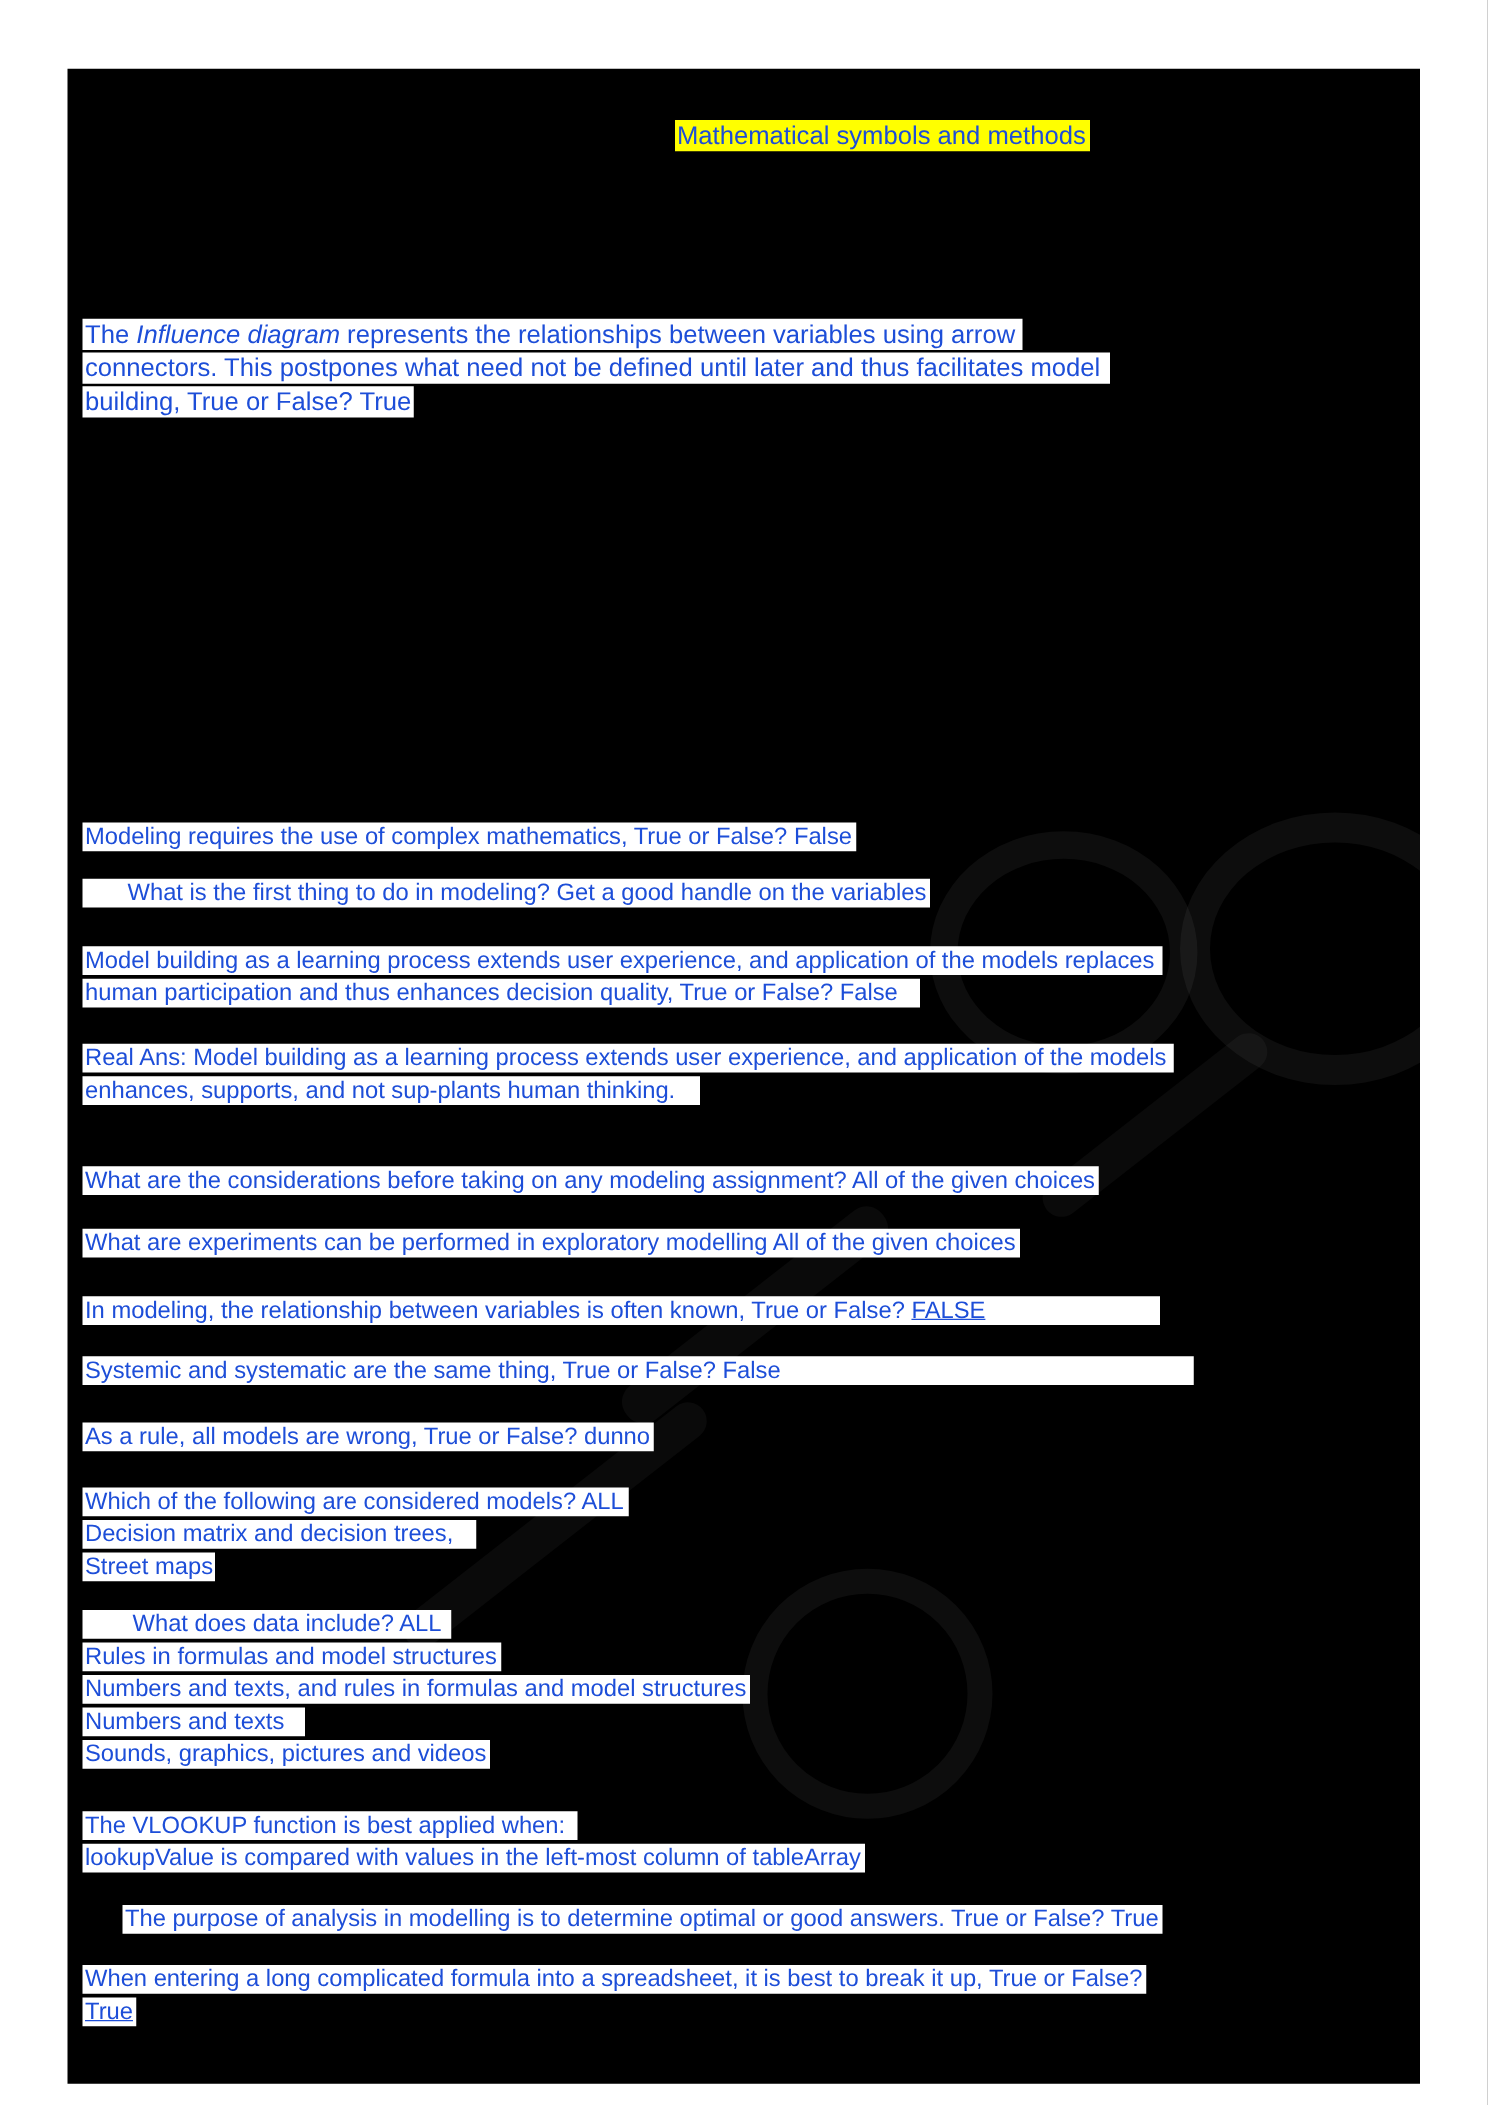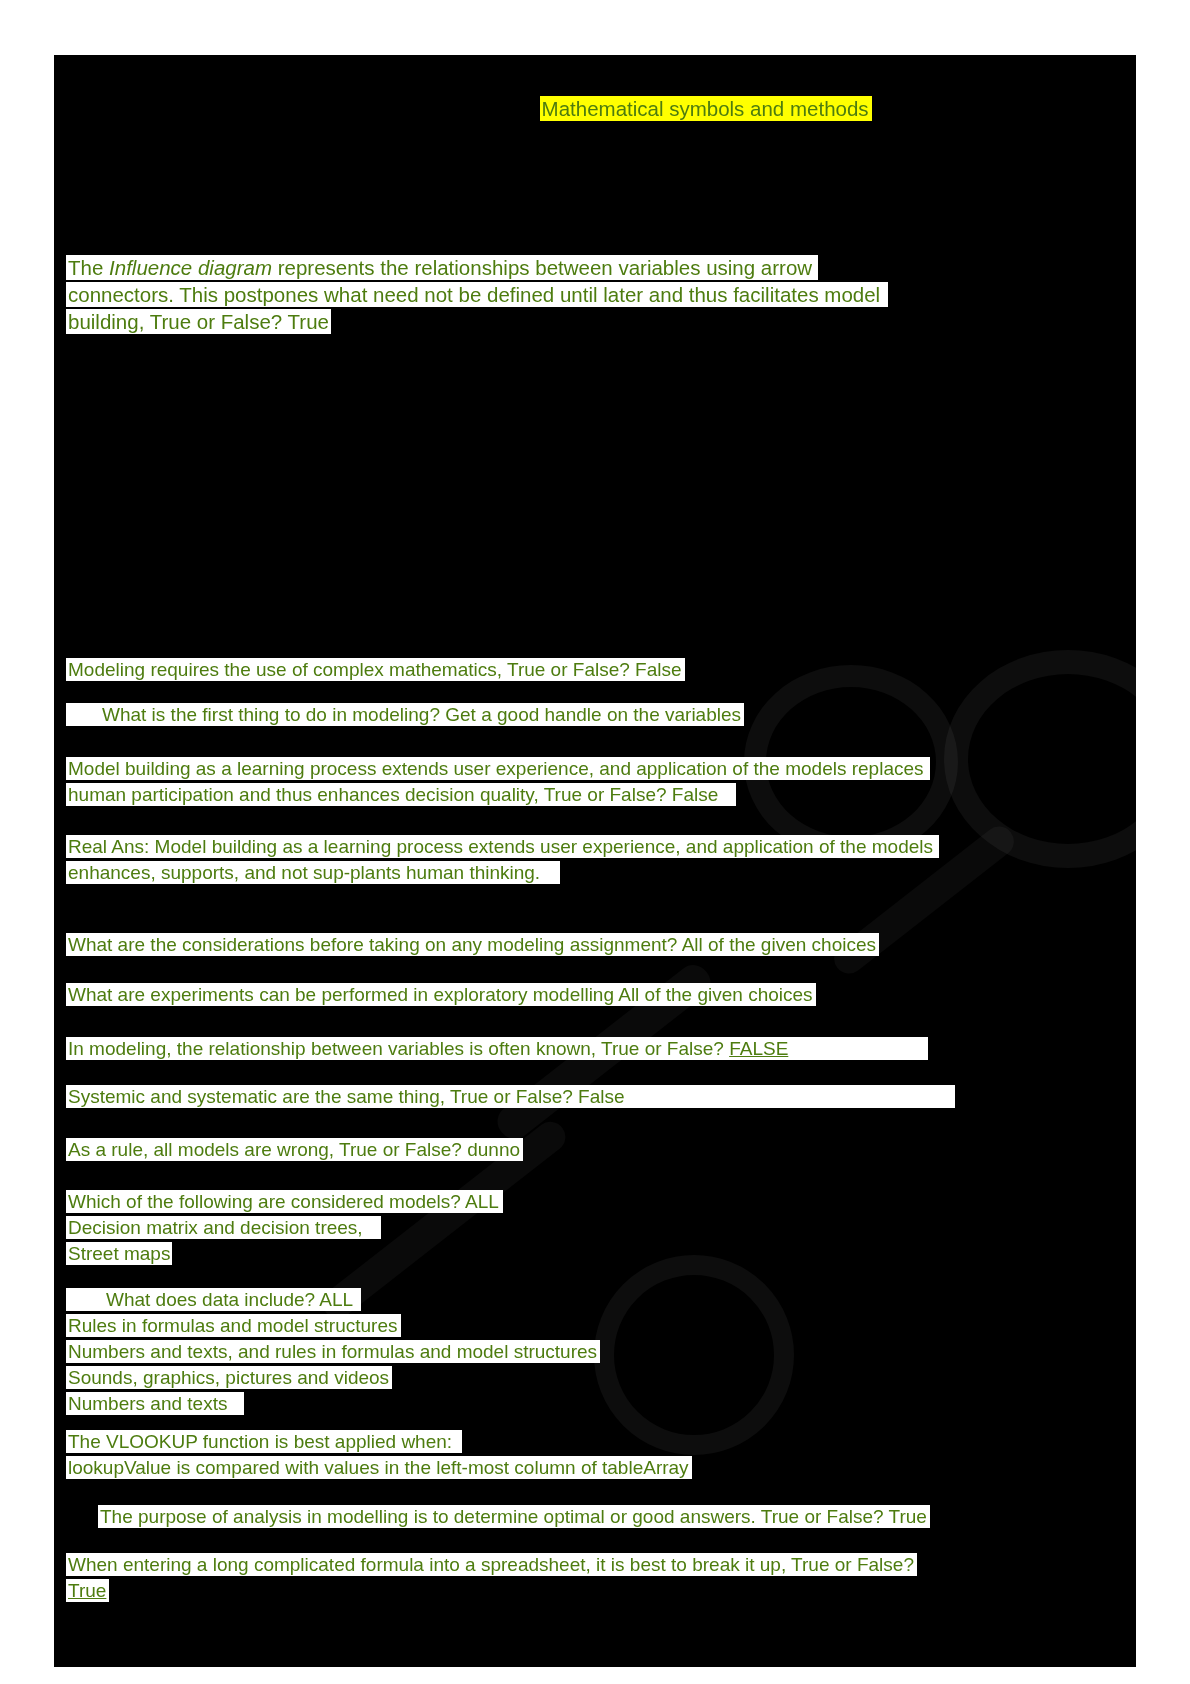--- a/index.html
+++ b/index.html
@@ -35,21 +35,21 @@
   .wm-c { left: 420px; top: 980px;  width: 260px; height: 34px; transform: rotate(-38deg); }
   .wm-d { left: 240px; top: 1150px; width: 300px; height: 30px; transform: rotate(-38deg); }
   .wm-f { left: 760px; top: 830px;  width: 220px; height: 30px; transform: rotate(-38deg); }
 
   .content { position: relative; }
   .line {
     font-size: 19px;
     line-height: 26px;
     min-height: 26px;
     white-space: pre;
-    color: #4d7c0f;
+    color: #1d4ed8;
   }
   .line.lg { font-size: 20.5px; line-height: 27px; min-height: 27px; }
   .hl {
     background: #ffffff;
     padding: 1px 3px 1px 2px;
     box-decoration-break: clone;
   }
   .hl.yellow { background: #ffff00; }
   .b { font-weight: normal; }
   .i { font-style: italic; }
@@ -87,22 +87,22 @@
         <div class="line" style="margin-top: 24px;"><span class="hl" style="background: rgb(255, 255, 255);"><span class="b">What are experiments can be performed in exploratory modelling</span><span class=""> All of the given choices</span></span></div>
         <div class="line" style="margin-top: 28px;"><span class="hl" style="background: rgb(255, 255, 255); padding-right: 140px;"><span class="b">In modeling, the relationship between variables is often known, True or False? </span><span class="u">FALSE</span></span></div>
         <div class="line" style="margin-top: 22px;"><span class="hl" style="background: rgb(255, 255, 255); padding-right: 330px;"><span class="b">Systemic and systematic are the same thing, True or False? False</span></span></div>
         <div class="line" style="margin-top: 27px;"><span class="hl" style="background: rgb(255, 255, 255);"><span class="b">As a rule, all models are wrong, True or False?</span><span class=""> dunno</span></span></div>
         <div class="line" style="margin-top: 26px;"><span class="hl" style="background: rgb(255, 255, 255); padding-right: 4px;"><span class="b">Which of the following are considered models? ALL</span></span></div>
         <div class="line"><span class="hl" style="background: rgb(255, 255, 255); padding-right: 18px;"><span class="">Decision matrix and decision trees,</span></span></div>
         <div class="line"><span class="hl" style="background: rgb(255, 255, 255); padding-right: 2px;"><span class="">Street maps</span></span></div>
         <div class="line" style="margin-top: 20px;"><span class="hl" style="background: rgb(255, 255, 255); padding-right: 8px; padding-left: 40px;"><span class="b">What does data include? ALL</span></span></div>
         <div class="line"><span class="hl" style="background: rgb(255, 255, 255); padding-right: 4px;"><span class="">Rules in formulas and model structures</span></span></div>
         <div class="line"><span class="hl" style="background: rgb(255, 255, 255);"><span class="">Numbers and texts, and rules in formulas and model structures</span></span></div>
+        <div class="line"><span class="hl" style="background: rgb(255, 255, 255); padding-right: 17px;"><span class="">Numbers and texts</span></span></div>
         <div class="line"><span class="hl" style="background: rgb(255, 255, 255);"><span class="">Sounds, graphics, pictures and videos</span></span></div>
-        <div class="line"><span class="hl" style="background: rgb(255, 255, 255); padding-right: 17px;"><span class="">Numbers and texts</span></span></div>
-        <div class="line" style="margin-top: 12px;"><span class="hl" style="background: rgb(255, 255, 255); padding-right: 10px;"><span class="b">The VLOOKUP function is best applied when:</span></span></div>
+        <div class="line" style="margin-top: 31px;"><span class="hl" style="background: rgb(255, 255, 255); padding-right: 10px;"><span class="b">The VLOOKUP function is best applied when:</span></span></div>
         <div class="line"><span class="hl" style="background: rgb(255, 255, 255);"><span class="">lookupValue is compared with values in the left-most column of tableArray</span></span></div>
         <div class="line" style="margin-top: 23px; padding-left: 32px;"><span class="hl" style="background: rgb(255, 255, 255);"><span class="b">The purpose of analysis in modelling is to determine optimal or good answers. True or False?</span><span class=""> True</span></span></div>
         <div class="line" style="margin-top: 22px;"><span class="hl" style="background: rgb(255, 255, 255);"><span class="b">When entering a long complicated formula into a spreadsheet, it is best to break it up, True or False?</span></span></div>
         <div class="line"><span class="hl" style="background: rgb(255, 255, 255);"><span class="u">True</span></span></div>
       </div>
   </div>
 </div>
 
 </body></html>

